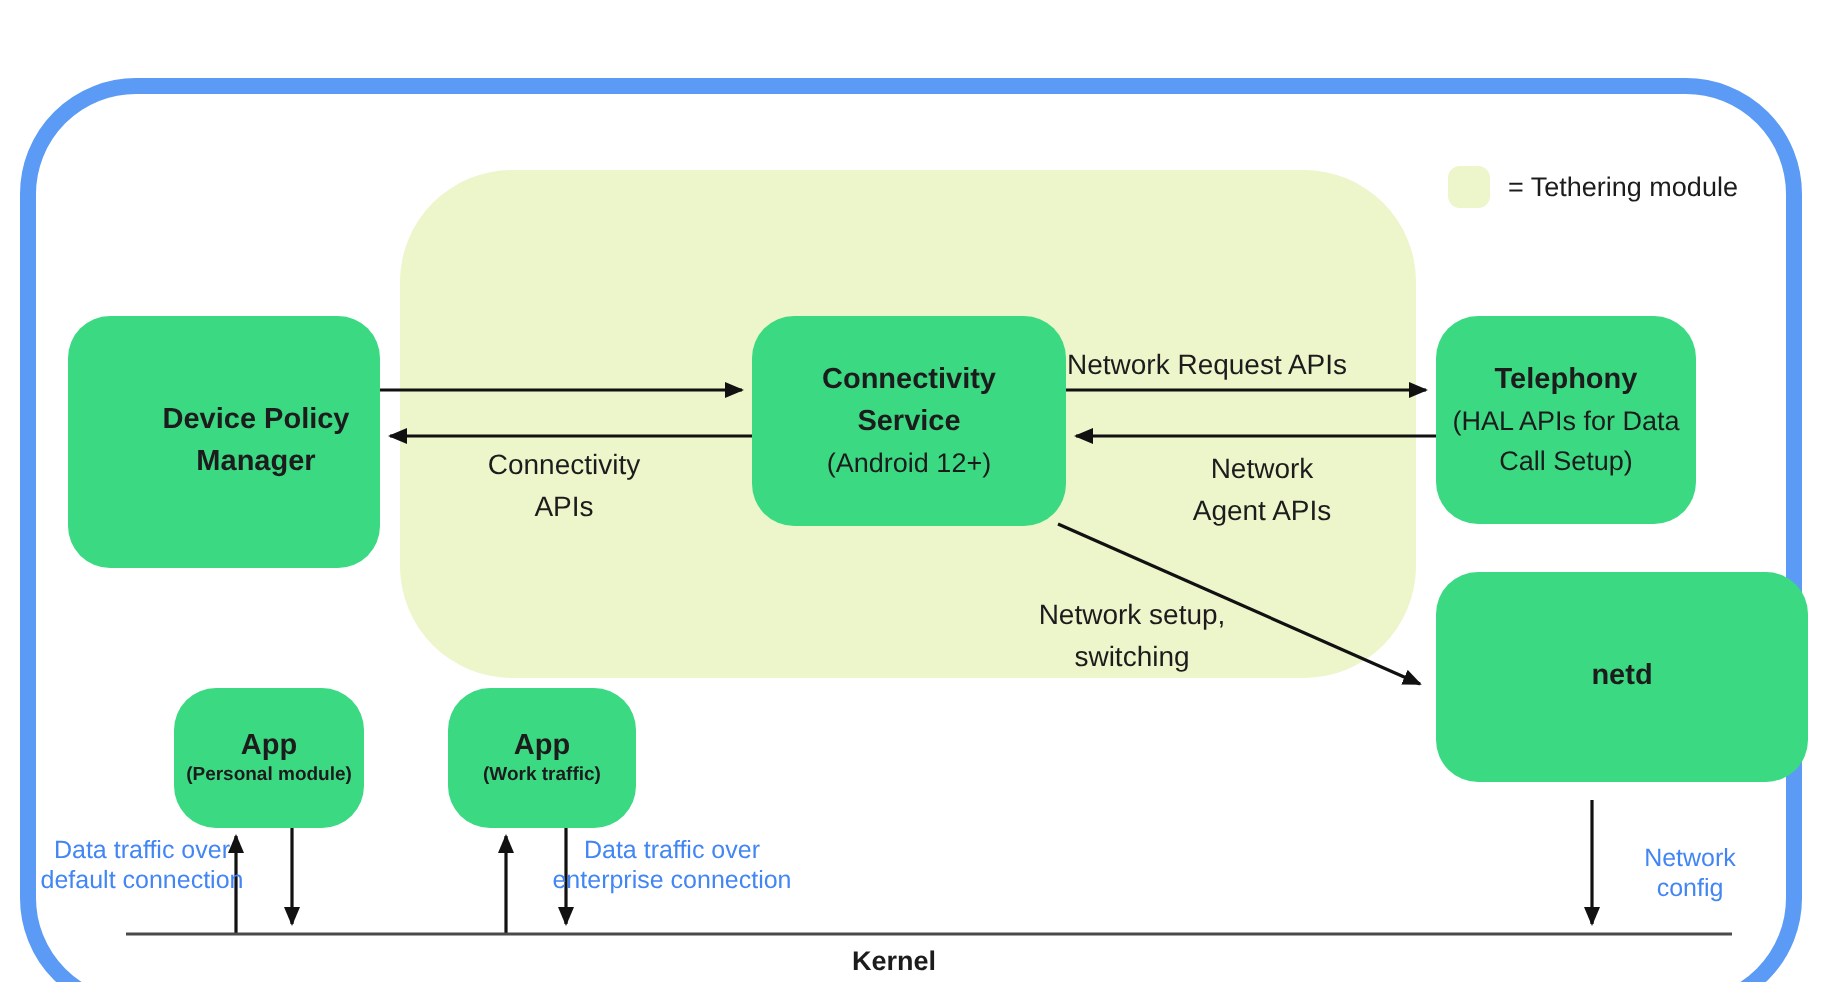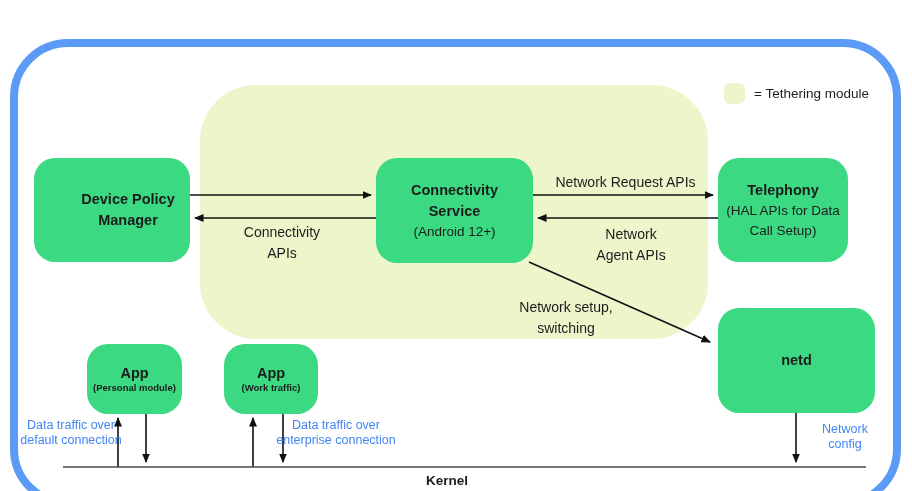--- a/index.html
+++ b/index.html
@@ -32,33 +32,33 @@
   .node{
     position:absolute;background:var(--green);border-radius:21px;
     display:flex;flex-direction:column;align-items:center;justify-content:center;
     text-align:center;color:var(--ink);
   }
   .node-title{font-size:14.5px;line-height:21px;font-weight:700;white-space:pre-line;}
   .node-sub{font-size:13.5px;line-height:20px;font-weight:400;white-space:pre-line;}
   .app-title{font-size:14.5px;line-height:18px;font-weight:700;}
   .app-sub{font-size:9.5px;line-height:12px;font-weight:700;}
 
-  .n-dpm{left:34px;top:132px;width:156px;height:104px;padding-left:32px;}
+  .n-dpm{left:34px;top:132px;width:156px;height:126px;padding-left:32px;}
   .n-conn{left:376px;top:132px;width:157px;height:105px;}
   .n-tel{left:718px;top:132px;width:130px;height:104px;}
-  .n-netd{left:718px;top:282px;width:157px;height:105px;}
+  .n-netd{left:718px;top:260px;width:186px;height:105px;}
   .n-app1{left:87px;top:318px;width:95px;height:70px;}
   .n-app2{left:224px;top:318px;width:94px;height:70px;}
 
   .edge-label{
     position:absolute;font-size:14px;line-height:21px;color:var(--ink);
     text-align:center;white-space:pre-line;
   }
   .l-connapis{left:212px;top:196px;width:140px;}
-  .l-netreq{left:535px;top:146px;width:181px;}
+  .l-netreq{left:513px;top:146px;width:181px;}
   .l-netagent{left:551px;top:198px;width:160px;}
   .l-netsetup{left:486px;top:271px;width:160px;}
 
   .traffic-label{
     position:absolute;font-size:12.5px;line-height:15px;color:var(--label-blue);
     text-align:center;white-space:pre-line;
   }
   .l-default{left:11px;top:392px;width:120px;}
   .l-enterprise{left:256px;top:392px;width:160px;}
   .l-netconfig{left:800px;top:396px;width:90px;}

